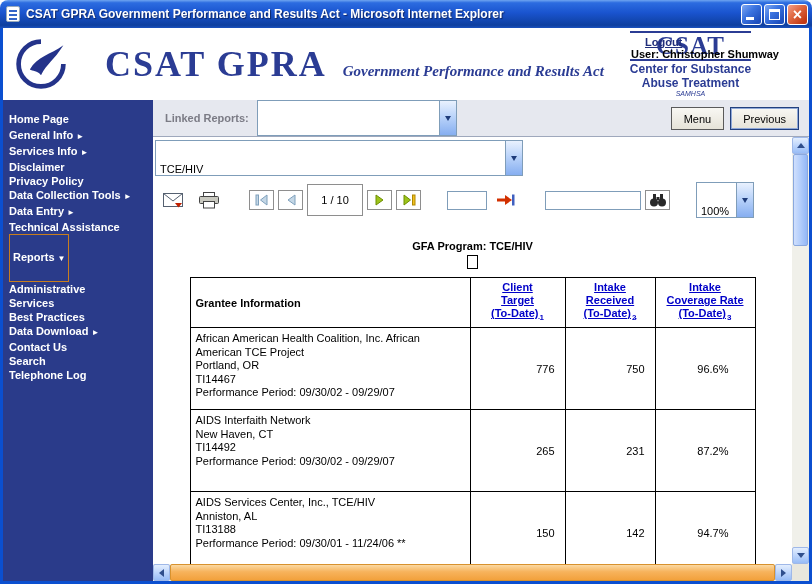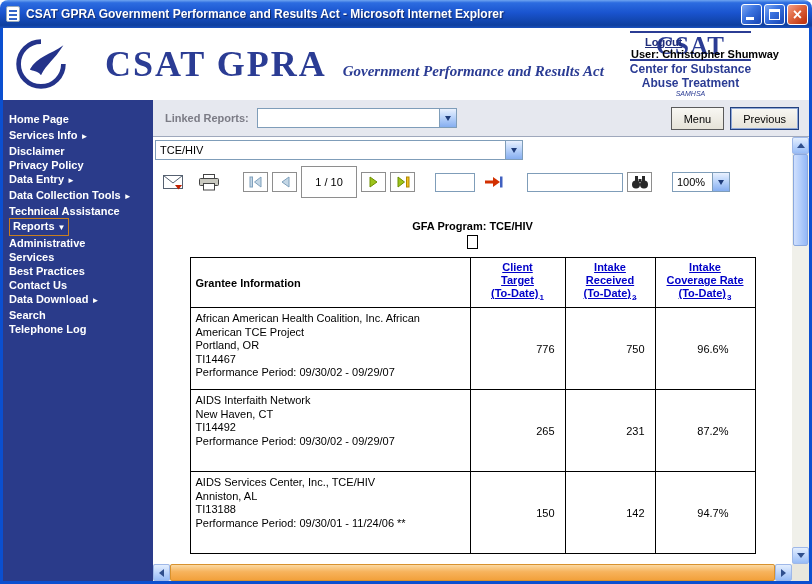--- a/index.html
+++ b/index.html
@@ -42,52 +42,52 @@
   .session { position:absolute; right:8px; top:8px; width:170px; font-size:11px; }
   .logout { color:#1F2D7A; font-weight:bold; text-decoration:underline; cursor:pointer; margin-left:14px; display:inline-block; }
   .user { font-weight:bold; color:#000; margin-top:0; white-space:nowrap; }
 
   
   .main { flex:1; min-height:0; display:flex; }
   .sidebar { flex:0 0 150px; background:#2A3B8A; padding-top:12px; overflow:hidden; }
   .side-item { color:#fff; font-size:11px; font-weight:bold; line-height:14px; padding:0 6px; white-space:nowrap; cursor:pointer; }
   .side-item.sub { }
   .side-item .arr { font-size:8px; margin-left:3px; }
-  .active-wrap { display:inline-block; border:1px solid #C87E1E; padding:0 3px; }
+  .active-wrap { display:inline-block; border:1px solid #C87E1E; padding:15px 3px; }
 
   .content { flex:1; min-width:0; display:flex; flex-direction:column; }
 
   
   .linked-row { height:36px; flex:0 0 36px; background:#E6E8EF; display:flex; align-items:center; padding-left:12px; position:relative; }
   .linked-label { color:#7B7B85; font-weight:bold; font-size:11px; }
   .top-btns { position:absolute; right:10px; top:7px; display:flex; gap:6px; }
   .xp-btn { height:23px; padding:0 12px; font-size:11px; color:#000; cursor:pointer;
     background:linear-gradient(180deg,#F8F7F3,#E6E3D8); border:1px solid #5A5A5A; }
   .xp-btn.default { border:1px solid #22407E; box-shadow:0 0 0 1px #8FA8D8 inset; }
 
   
-  .xp-select { background:#fff; border:1px solid #7F9DB9; height:20px; display:flex; align-items:center; cursor:pointer; }
+  .xp-select { background:#fff; border:1px solid #7F9DB9; height:36px; display:flex; align-items:flex-end; cursor:pointer; }
   .xp-select .sel-text { flex:1; font-size:11px; padding:0 4px; white-space:nowrap; overflow:hidden; }
   .arrow-btn { width:17px; height:100%; border-left:1px solid #7F9DB9; display:flex; align-items:center; justify-content:center;
     background:linear-gradient(180deg,#E9F1FE 0%,#BBD4FA 45%,#86AEF0 100%); }
   .tri-down { width:0; height:0; border-left:3.5px solid transparent; border-right:3.5px solid transparent; border-top:5px solid #1F3C7A; }
 
   
   .viewer { flex:1; min-height:0; display:flex; border-top:1px solid #9FA8BC; }
   .viewer-left { flex:1; min-width:0; display:flex; flex-direction:column; background:#fff; }
   .prog-row { padding:3px 0 2px 2px; }
   .prog-row .xp-select { width:368px; }
 
   .toolbar { display:flex; align-items:center; padding:4px 6px 6px 6px; }
   .tb-icon { width:28px; height:22px; display:flex; align-items:center; justify-content:center; cursor:pointer; }
   .tb-btn { width:25px; height:20px; border:1px solid #8E8E8E; background:#fff; display:flex; align-items:center; justify-content:center; cursor:pointer; }
   .page-box { width:56px; height:32px; border:1px solid #8E8E8E; background:#fff; font-size:11px; display:flex; align-items:center; justify-content:center; }
   .tb-input { width:40px; height:19px; border:1px solid #7F9DB9; font-size:11px; padding:0 3px; font-family:"Liberation Sans",sans-serif; }
   .tb-input.wide { width:96px; }
-  .gap8 { margin-left:8px; } .gap14 { margin-left:20px; } .gap4 { margin-left:4px; }
+  .gap8 { margin-left:8px; } .gap14 { margin-left:26px; } .gap4 { margin-left:4px; }
   .zoom-select { width:58px; }
 
   
   .canvas { flex:1; min-height:0; overflow:hidden; background:#fff; }
   .rpt-title { text-align:center; font-weight:bold; font-size:15px; margin-top:10px; color:#000; }
   .rpt-sub { text-align:center; font-weight:bold; font-size:11px; margin-top:16px; color:#000; }
   .gfa-box { width:11px; height:14px; border:1px solid #000; margin:3px auto 0; }
 
   table.rpt { border-collapse:collapse; margin:8px auto 0; table-layout:fixed; width:565px; font-size:11px; }
   table.rpt th, table.rpt td { border:1px solid #000; }
@@ -155,32 +155,33 @@
       <div class="session">
         <span class="logout">Logout</span>
         <div class="user">User: Christopher Shumway</div>
       </div>
     </div>
 
     <div class="main">
 
       <div class="sidebar">
         <div class="side-item"><span>Home Page</span><span class="arr"></span></div>
+        <div class="side-item"><span>General Info</span><span class="arr">►</span></div>
         <div class="side-item"><span>Services Info</span><span class="arr">►</span></div>
         <div class="side-item"><span>Disclaimer</span></div>
         <div class="side-item"><span>Privacy Policy</span></div>
+        <div class="side-item"><span>Data Collection Tools</span><span class="arr">►</span></div>
         <div class="side-item"><span>Data Entry</span><span class="arr">►</span></div>
-        <div class="side-item"><span>Data Collection Tools</span><span class="arr">►</span></div>
         <div class="side-item"><span>Technical Assistance</span></div>
         <div class="side-item"><span class="active-wrap"><span>Reports</span><span class="arr">▼</span></span></div>
         <div class="side-item sub"><span>Administrative</span></div>
         <div class="side-item sub"><span>Services</span></div>
         <div class="side-item sub"><span>Best Practices</span></div>
+        <div class="side-item"><span>Data Download</span><span class="arr">►</span></div>
         <div class="side-item sub"><span>Contact Us</span></div>
-        <div class="side-item"><span>Data Download</span><span class="arr">►</span></div>
         <div class="side-item"><span>Search</span></div>
         <div class="side-item"><span>Telephone Log</span></div>
       </div>
 
       <div class="content">
 
         <div class="linked-row">
           <span class="linked-label">Linked Reports:</span>
           <div class="xp-select gap8" style="width:200px;">
             <span class="sel-text"></span>

